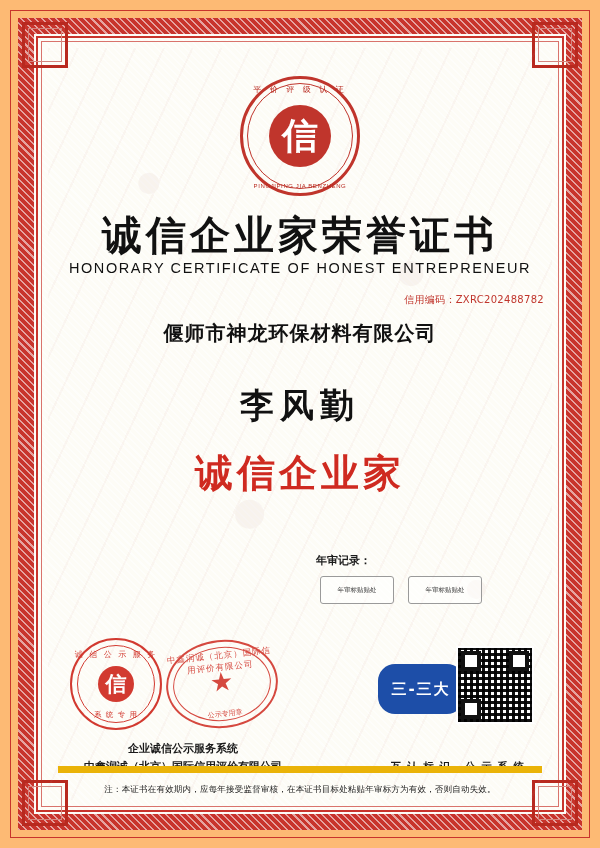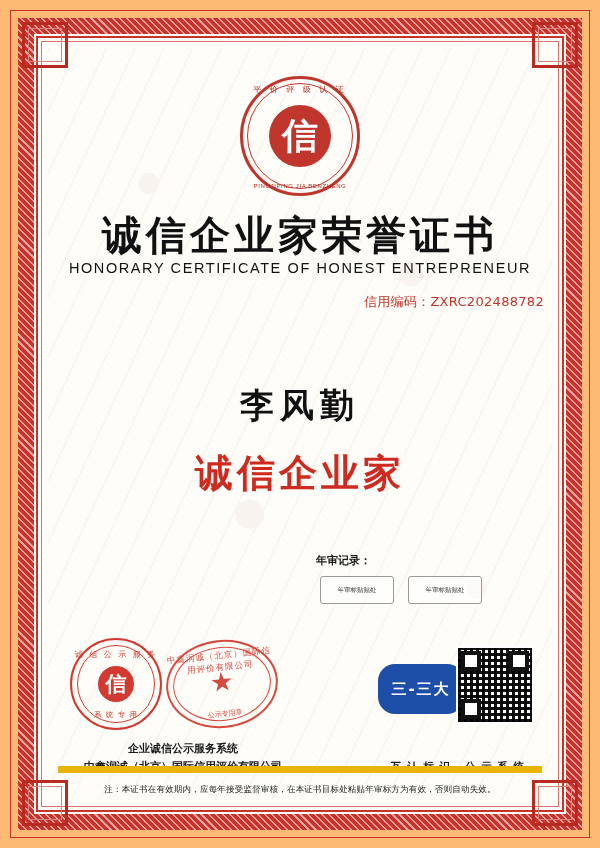--- a/index.html
+++ b/index.html
@@ -188,21 +188,21 @@
     font-size: 14.5px;
     letter-spacing: 1.6px;
     color: #111;
     font-family: "Liberation Sans", sans-serif;
   }
 
   .cert-no {
     position: absolute;
     right: 8px;
     top: 245px;
-    font-size: 13px;
+    font-size: 10px;
     color: #c0352c;
     font-family: "DejaVu Sans", sans-serif;
     letter-spacing: 0.3px;
   }
 
   .company {
     position: absolute;
     left: 0; right: 0;
     top: 272px;
     text-align: center;
@@ -519,20 +519,21 @@
       <div class="emblem-bottom-text">PINGJIPING JIA BENZHENG</div>
     </div>
 
     <div class="main-title">诚信企业家荣誉证书</div>
     <div class="sub-title">HONORARY CERTIFICATE OF HONEST ENTREPRENEUR</div>
 
     <div class="cert-no">
       <span>信用编码：</span><span>ZXRC202488782</span>
     </div>
 
+    <div class="company">偃师市神龙环保材料有限公司</div>
 
     <div class="person">李风勤</div>
     <div class="award">诚信企业家</div>
 
 
     <div class="annual">年审记录：</div>
     <div class="sticker s1">年审标贴贴处</div>
     <div class="sticker s2">年审标贴贴处</div>
 
     <div class="seals">

